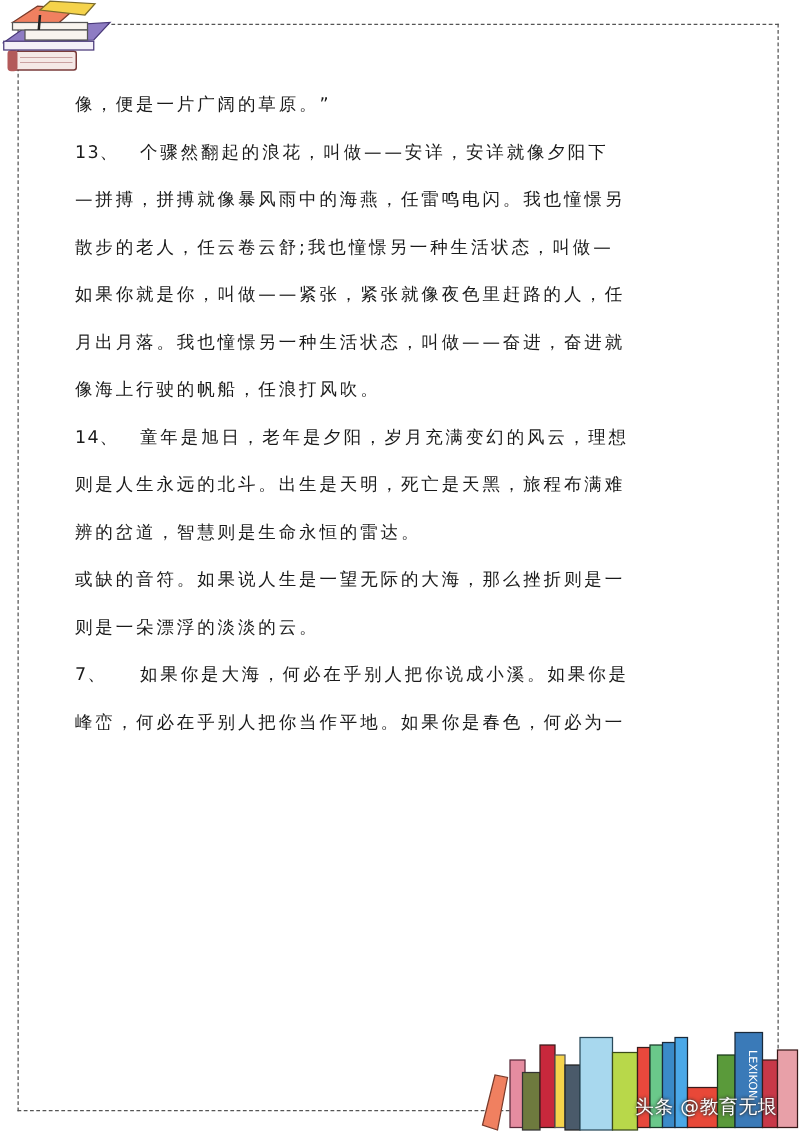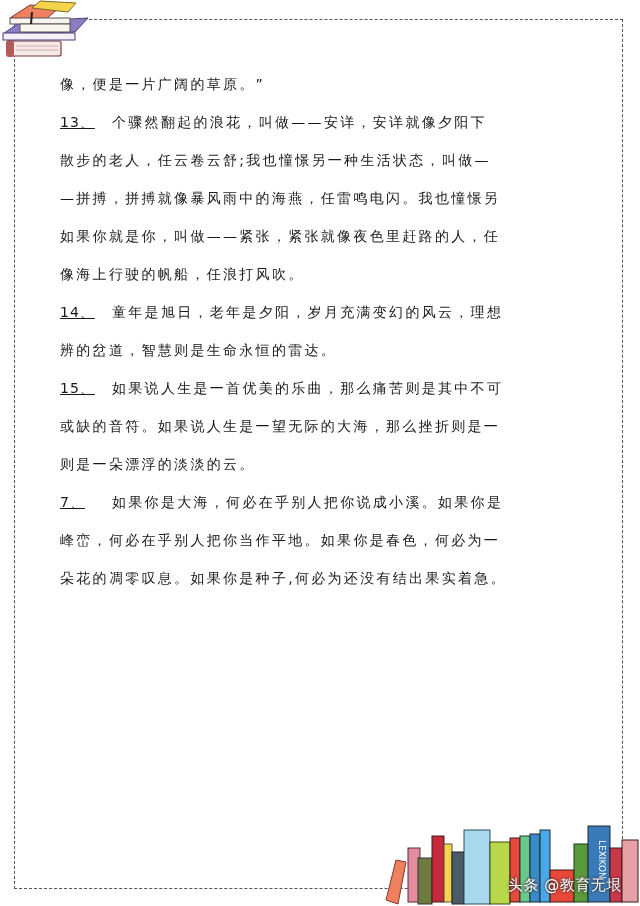--- a/index.html
+++ b/index.html
@@ -3,21 +3,21 @@
 <meta charset="utf-8">
 <style>
   html, body { margin: 0; padding: 0; background: #ffffff; }
   body { width: 640px; height: 906px; position: relative; overflow: hidden;
          font-family: "DejaVu Sans", "Liberation Sans", sans-serif; color: #1a1a1a; }
   .frame { position: absolute; left: 14px; top: 19px; width: 609px; height: 870px;
            border: 1.5px dashed #555; box-sizing: border-box; }
   .content { position: absolute; left: 60px; top: 65px; width: 540px; }
   .line { height: 38px; line-height: 38px; font-size: 14px; letter-spacing: 2.3px;
           white-space: nowrap; }
-  .num { display: inline-block; width: 52px; letter-spacing: 1px; text-decoration: underline; }
+  .num { display: inline-block; width: 52px; letter-spacing: 1px; }
   .deco-top { position: absolute; left: 0; top: 0; width: 90px; height: 60px; }
   .deco-bottom { position: absolute; left: 384px; top: 800px; width: 256px; height: 106px; }
   .watermark { position: absolute; left: 508px; top: 876px; font-size: 15px; color: #ffffff;
                text-shadow: 0 0 2px #333, 0 0 3px #333; letter-spacing: 0.5px; }
 </style>
 </head>
 <body>
 
 <div class="frame"></div>
 
@@ -31,32 +31,32 @@
   <polygon points="10,18 30,5 60,7 45,20" fill="#f08060" stroke="#7a3b2b" stroke-width="1"></polygon>
   <polygon points="32,8 40,1 76,3 68,12" fill="#f5d34b" stroke="#7a6b2b" stroke-width="1"></polygon>
   <rect x="10" y="18" width="60" height="6" fill="#f8f4ee" stroke="#555" stroke-width="1"></rect>
   <rect x="20" y="24" width="50" height="8" fill="#f8f4ee" stroke="#555" stroke-width="1"></rect>
   <line x1="32" y1="12" x2="31" y2="24" stroke="#222" stroke-width="2"></line>
 </svg>
 
 <div class="content">
   <div class="line"><span class="num" style="width:0"></span><span>像，便是一片广阔的草原。”</span></div>
   <div class="line"><span class="num">13、</span><span>个骤然翻起的浪花，叫做——安详，安详就像夕阳下</span></div>
+  <div class="line"><span>—拼搏，拼搏就像暴风雨中的海燕，任雷鸣电闪。我也憧憬另</span></div>
   <div class="line"><span>散步的老人，任云卷云舒;我也憧憬另一种生活状态，叫做—</span></div>
-  <div class="line"><span>—拼搏，拼搏就像暴风雨中的海燕，任雷鸣电闪。我也憧憬另</span></div>
   <div class="line"><span>如果你就是你，叫做——紧张，紧张就像夜色里赶路的人，任</span></div>
+  <div class="line"><span>月出月落。我也憧憬另一种生活状态，叫做——奋进，奋进就</span></div>
   <div class="line"><span>像海上行驶的帆船，任浪打风吹。</span></div>
   <div class="line"><span class="num">14、</span><span>童年是旭日，老年是夕阳，岁月充满变幻的风云，理想</span></div>
+  <div class="line"><span>则是人生永远的北斗。出生是天明，死亡是天黑，旅程布满难</span></div>
   <div class="line"><span>辨的岔道，智慧则是生命永恒的雷达。</span></div>
-  <div class="line"><span class="num">15、</span><span>如果说人生是一首优美的乐曲，那么痛苦则是其中不可</span></div>
   <div class="line"><span>或缺的音符。如果说人生是一望无际的大海，那么挫折则是一</span></div>
   <div class="line"><span>则是一朵漂浮的淡淡的云。</span></div>
   <div class="line"><span class="num">7、</span><span>如果你是大海，何必在乎别人把你说成小溪。如果你是</span></div>
   <div class="line"><span>峰峦，何必在乎别人把你当作平地。如果你是春色，何必为一</span></div>
-  <div class="line"><span>朵花的凋零叹息。如果你是种子,何必为还没有结出果实着急。</span></div>
 </div>
 
 <svg class="deco-bottom" viewBox="0 0 256 106">
   <polygon points="2,100 12,60 22,62 14,104" fill="#f08060" stroke="#7a3b2b" stroke-width="1"></polygon>
   <rect x="24" y="48" width="12" height="54" fill="#e58ca0" stroke="#5a2a3a" stroke-width="1"></rect>
   <rect x="34" y="58" width="14" height="46" fill="#6e7a3e" stroke="#333" stroke-width="1"></rect>
   <rect x="48" y="36" width="12" height="66" fill="#c8283c" stroke="#3a1a1a" stroke-width="1"></rect>
   <rect x="60" y="44" width="8" height="58" fill="#f5d34b" stroke="#555" stroke-width="1"></rect>
   <rect x="68" y="52" width="12" height="52" fill="#4a5a6a" stroke="#222" stroke-width="1"></rect>
   <rect x="80" y="30" width="26" height="74" fill="#a8d8ee" stroke="#2a4a5a" stroke-width="1"></rect>

